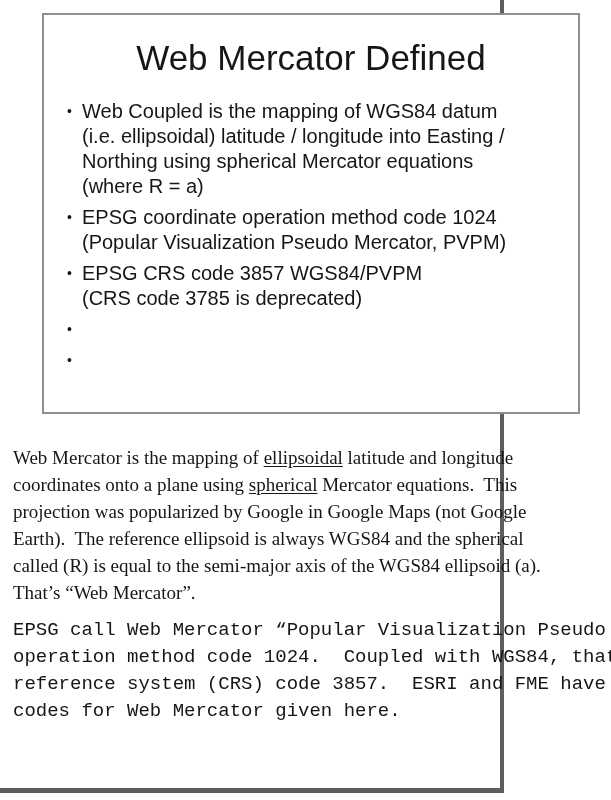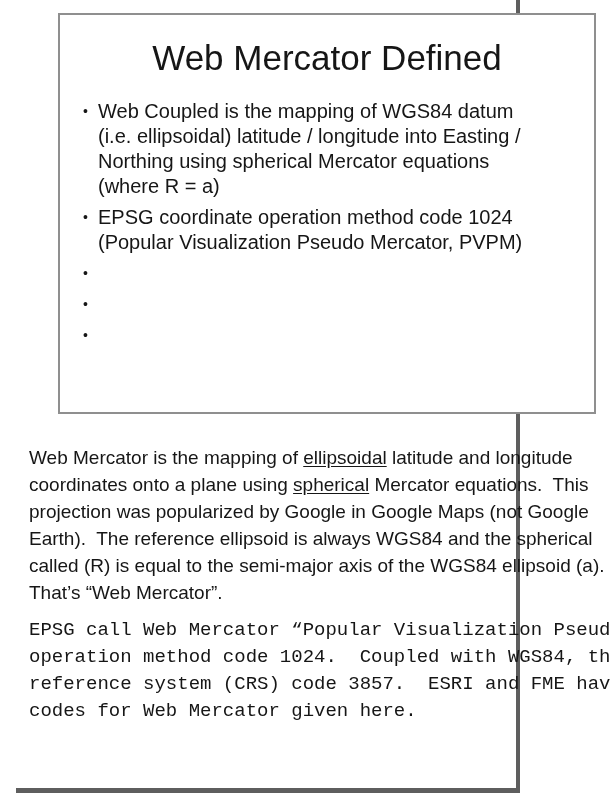--- a/index.html
+++ b/index.html
@@ -12,21 +12,21 @@
   body {
     width: 611px;
     height: 800px;
     position: relative;
     font-family: "Liberation Sans", "DejaVu Sans", sans-serif;
     color: var(--text);
     overflow: hidden;
   }
   .sheet {
     position: absolute;
-    left: 16px; top: 0;
+    left: 0; top: 0;
     width: 504px;
     height: 793px;
     background: #ffffff;
     border-right: 4px solid var(--frame-border);
     border-bottom: 5px solid var(--frame-border);
   }
   .slide-box {
     position: absolute;
     left: 42px;
     top: 13px;
@@ -65,21 +65,21 @@
   .bullet-text {
     white-space: pre;
   }
   .note {
     position: absolute;
     left: 13px;
     font-size: 19px;
     line-height: 27px;
     white-space: pre;
   }
-  .note-1 { top: 444px; }
+  .note-1 { top: 444px; font-family: Liberation Serif, serif; }
   .note-2 { top: 617px; font-family: Liberation Mono, monospace; }
   .note-3 { top: 746px; }
   .u {
     text-decoration: underline;
     text-underline-offset: 2px;
   }
 </style>
 </head>
 <body>
 
@@ -96,20 +96,22 @@
 Northing using spherical Mercator equations
 (where R = a)</span>
       </li>
       <li>
         <span class="bullet-marker">•</span>
         <span class="bullet-text">EPSG coordinate operation method code 1024
 (Popular Visualization Pseudo Mercator, PVPM)</span>
       </li>
       <li>
         <span class="bullet-marker">•</span>
+        <span class="bullet-text">EPSG CRS code 3857 WGS84/PVPM
+(CRS code 3785 is deprecated)</span>
       </li>
       <li>
         <span class="bullet-marker">•</span>
       </li>
       <li>
         <span class="bullet-marker">•</span>
       </li>
     </ul>
   </div>
 

